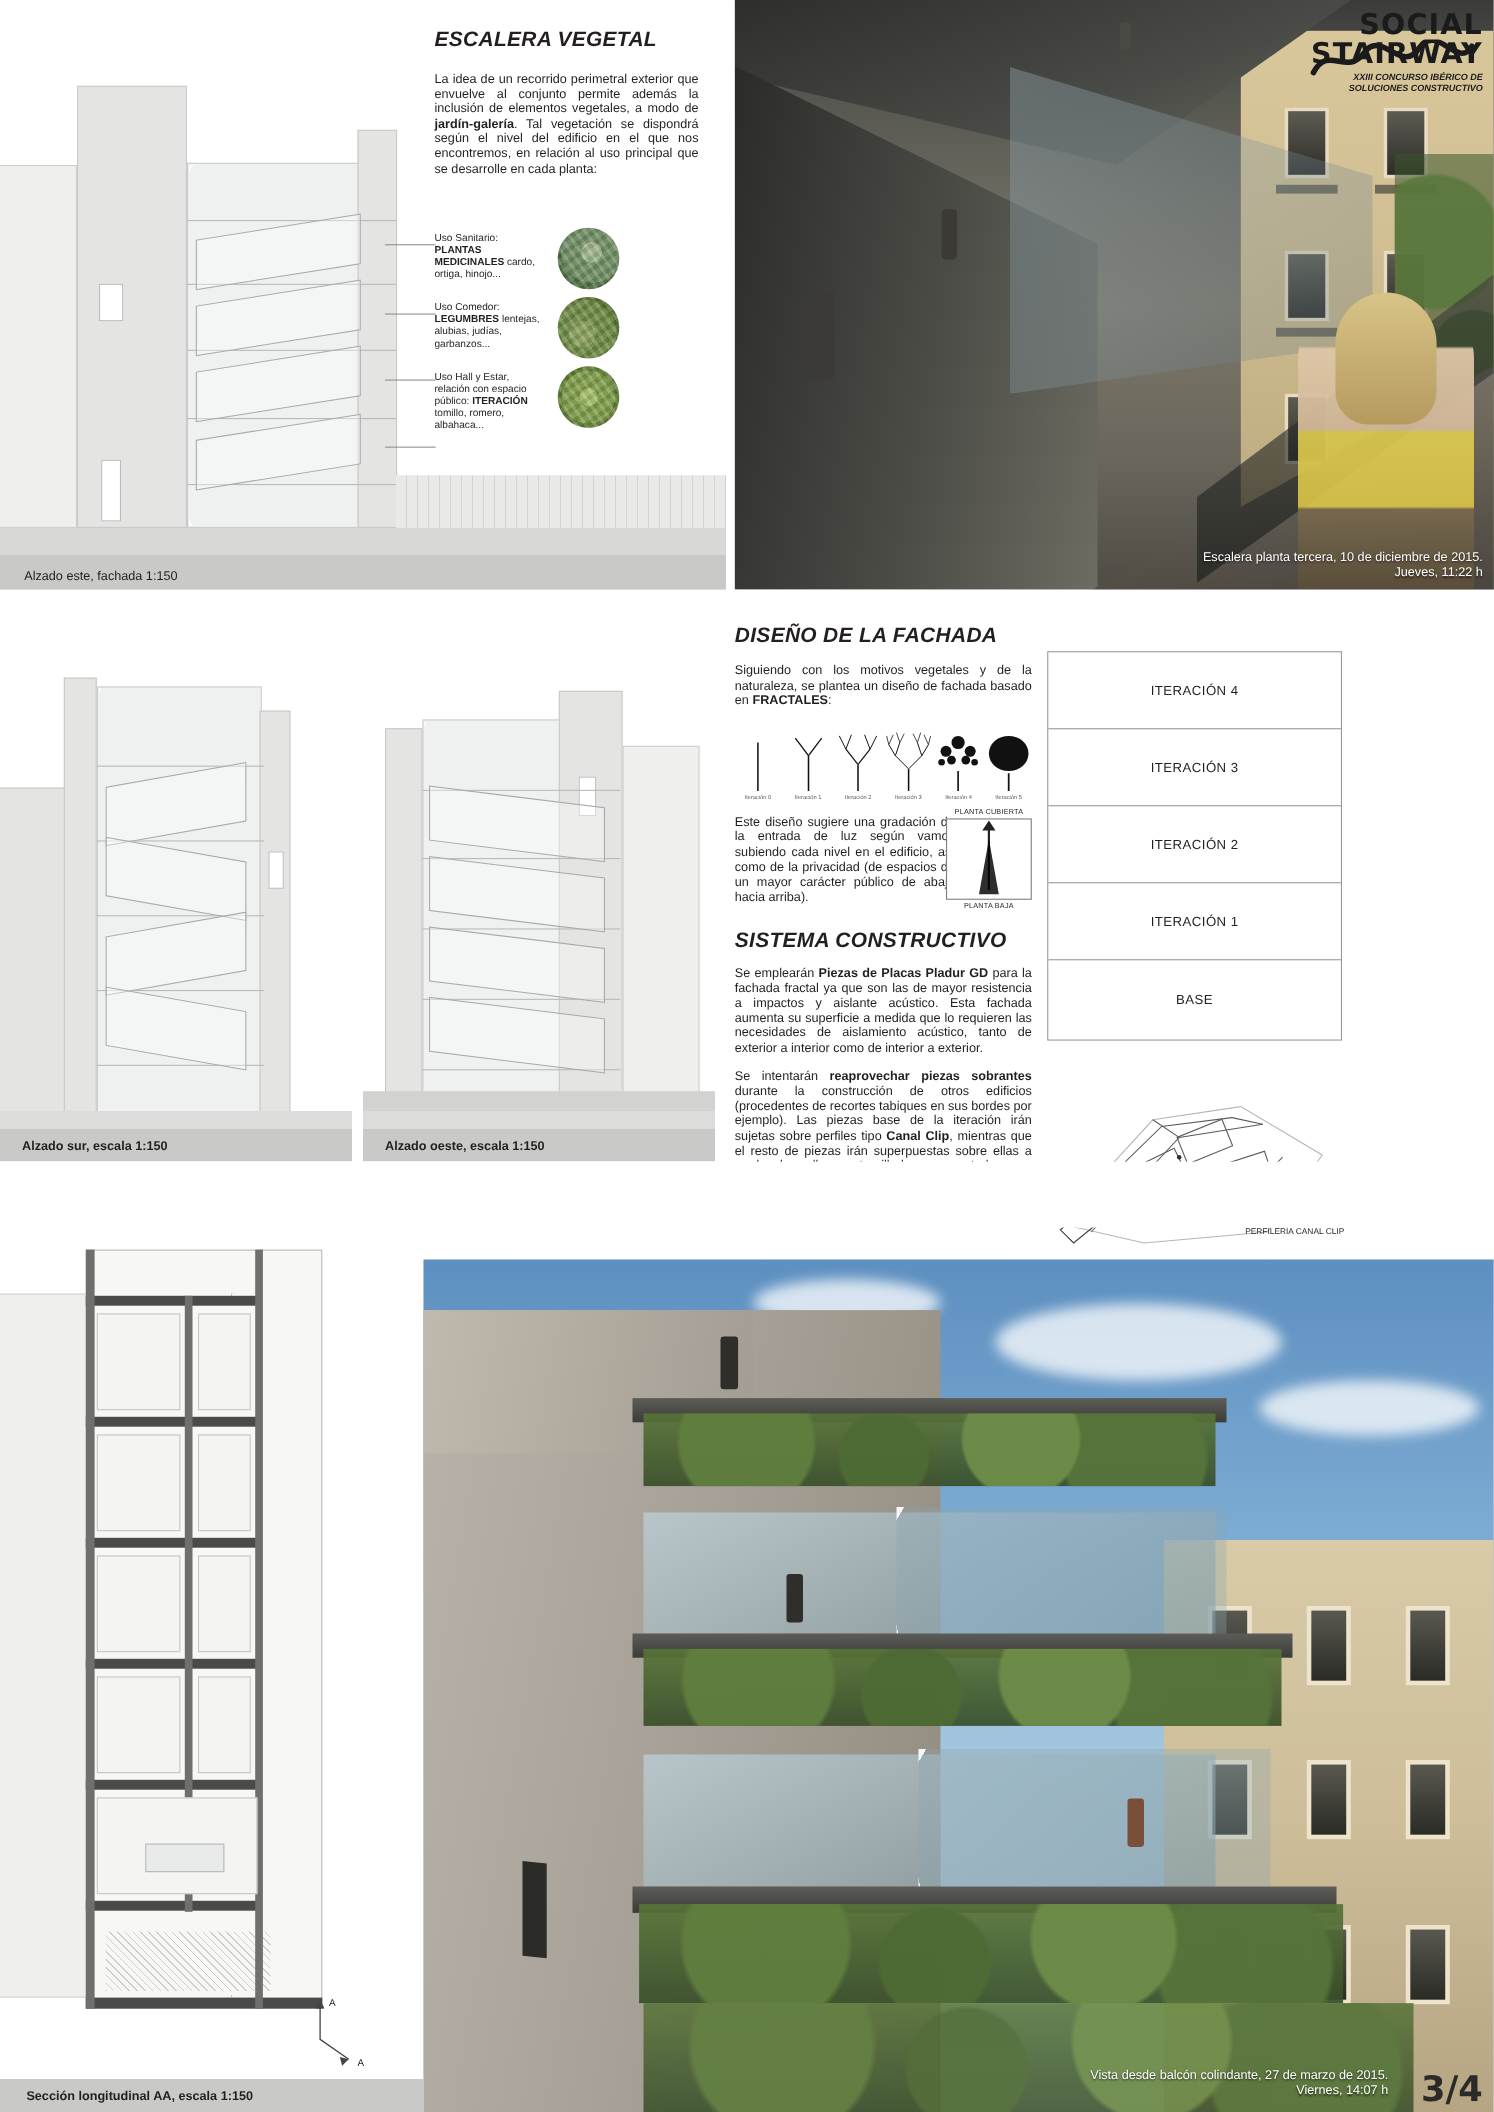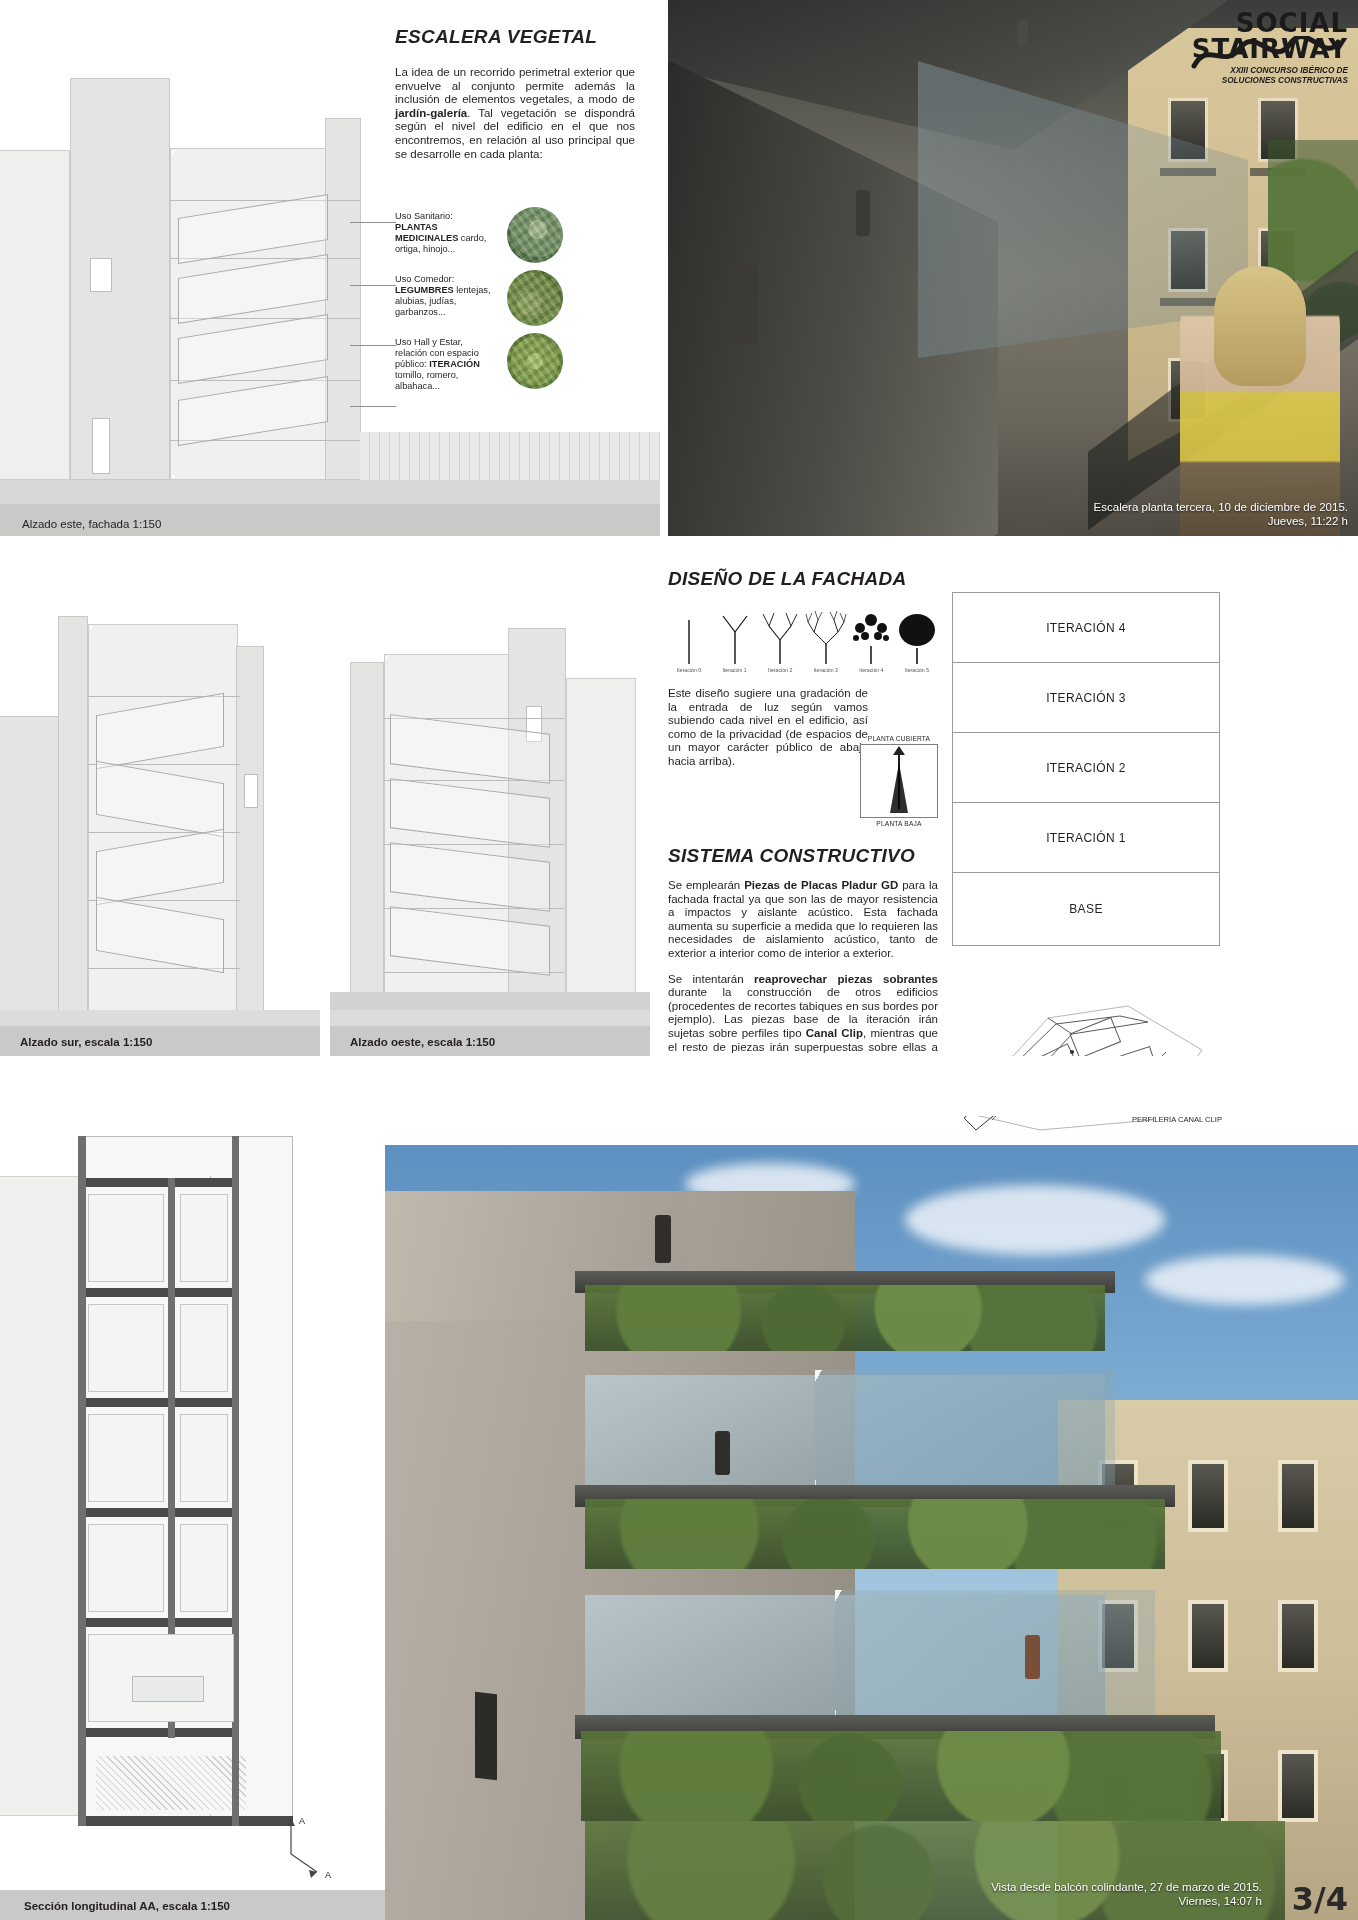--- a/index.html
+++ b/index.html
@@ -440,21 +440,21 @@
       <div>Jueves, 11:22 h</div>
     </div>
 
     <div id="logo">
       <svg class="logo-squiggle" viewBox="0 0 150 36">
         <path d="M4 30 C18 4, 34 34, 50 12 S84 32, 100 8 S136 28, 148 6" fill="none" stroke="#1b1b1b" stroke-width="5" stroke-linecap="round"></path>
       </svg>
       <div class="logo-word">SOCIAL</div>
       <div class="logo-word">STAIRWAY</div>
       <div class="logo-sub">XXIII CONCURSO IBÉRICO DE</div>
-      <div class="logo-sub" style="margin-top:0">SOLUCIONES CONSTRUCTIVAS</div>
+      <div class="logo-sub" style="margin-top:0">SOLUCIONES CONSTRUCTIVO</div>
     </div>
   </div>
 
   <div class="divider" style="left:0; top:536px; width:1358px; height:60px;"></div>
 
   <div class="abs" id="alzado-sur">
     <div class="mass2" style="left:-20px; top:120px; width:80px; height:300px;"></div>
     <div class="mass2" style="left:58px; top:20px; width:30px; height:400px;"></div>
     <div class="glassblock" style="left:88px; top:28px; width:150px; height:392px;"></div>
     <div class="abs" style="left:90px; top:30px; width:146px; height:388px;
@@ -501,20 +501,21 @@
     <div class="stair" style="left:60px; top:320px; width:160px; height:50px; transform:skewY(7deg);"></div>
 
     <div class="abs" style="left:0; bottom:46px; width:320px; height:18px; background:#d2d2d0;"></div>
     <div class="elev-terrain"></div>
     <div class="elev-ground"></div>
     <div class="elev-label">Alzado oeste,  escala 1:150</div>
   </div>
 
   <div class="abs" id="fachada">
     <div class="sectitle">DISEÑO DE LA FACHADA</div>
+    <div class="body-txt just" id="fachada-p1">Siguiendo con los motivos vegetales y de la naturaleza, se plantea un diseño de fachada basado en <span class="b">FRACTALES</span>:</div>
 
     <div class="fractal-row">
       <div class="fractal">
         <svg viewBox="0 0 42 58" width="42" height="58">
           <line x1="21" y1="58" x2="21" y2="14" stroke="#111" stroke-width="1.4"></line>
         </svg>
       </div>
       <div class="fractal">
         <svg viewBox="0 0 42 58" width="42" height="58">
           <line x1="21" y1="58" x2="21" y2="26" stroke="#111" stroke-width="1.4"></line>

